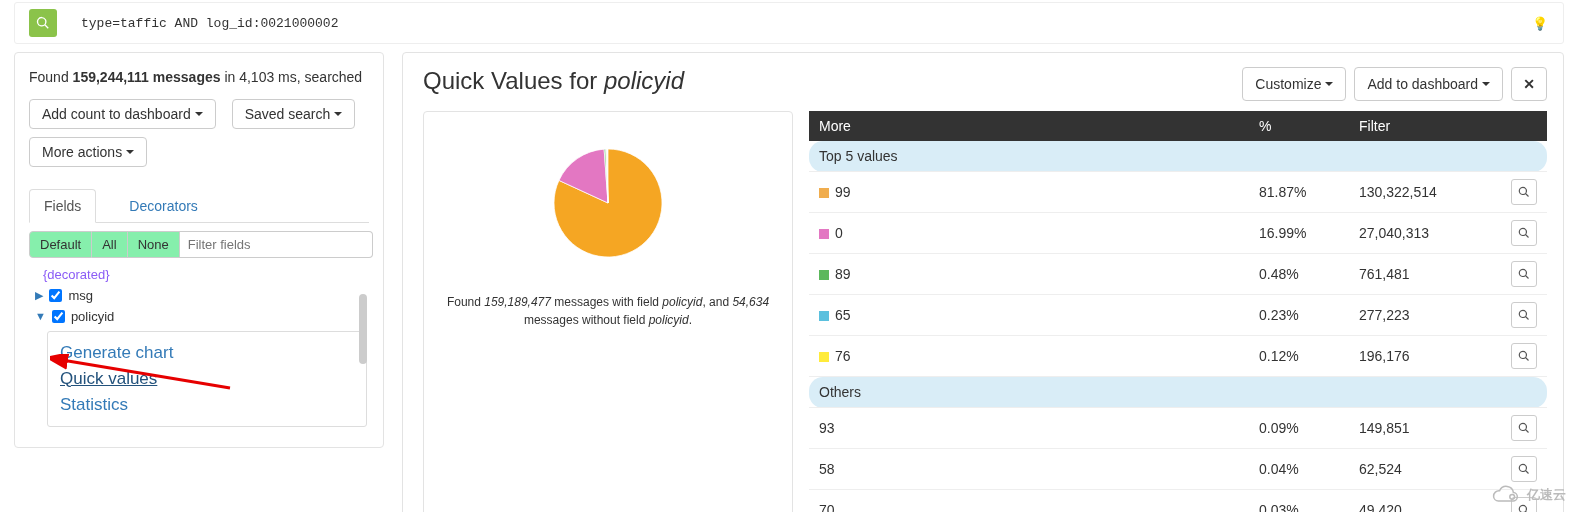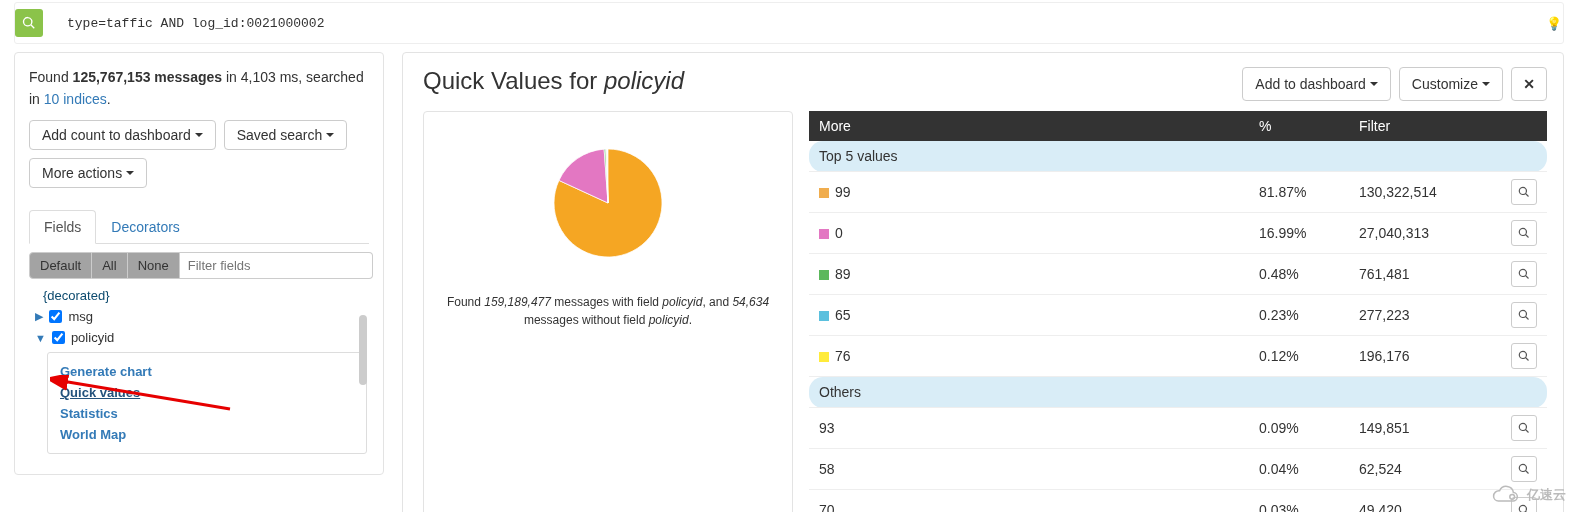--- a/index.html
+++ b/index.html
@@ -1,50 +1,50 @@
 <!DOCTYPE html>
 <html><head>
 <meta charset="utf-8">
 <style>
 * { box-sizing: border-box; margin: 0; padding: 0; }
 body { font-family: "Helvetica Neue", Helvetica, Arial, sans-serif; font-size: 14px; color: #333; background: #fff; width: 1578px; }
-.search-bar { display: flex; align-items: center; padding: 6px 0; border: 1px solid #eee; border-radius: 3px; margin: 2px 14px 8px 14px; background: #fff; }
+.search-bar { display: flex; align-items: center; padding: 6px 14px; border: 1px solid #eee; border-radius: 3px; margin: 2px 14px 8px 14px; background: #fff; }
 .search-btn { background: #8bc34a; width: 28px; height: 28px; border-radius: 3px; display: flex; align-items: center; justify-content: center; cursor: pointer; }
 .search-btn svg { width: 14px; height: 14px; fill: #fff; }
 .search-query { font-family: "Courier New", monospace; font-size: 13px; margin-left: 24px; color: #333; }
 .bulb { margin-left: auto; color: #5bc0de; font-size: 13px; }
 .main { display: flex; gap: 18px; padding: 0 14px 12px 14px; }
 .left { width: 370px; }
 .right { flex: 1; }
 .panel { border: 1px solid #e3e3e3; border-radius: 4px; padding: 14px 14px 10px 14px; background: #fff; }
 .panel-right { padding: 14px 16px 20px 20px; }
 h2.search-result { font-size: 21px; font-weight: 400; color: #333; margin-bottom: 4px; }
 .sr-line { font-size: 14px; color: #333; line-height: 1.55; }
 .sr-line b { font-weight: bold; }
 .sr-line .link { color: #337ab7; }
 .btn { display: inline-flex; align-items: center; background: #fff; border: 1px solid #ccc; border-radius: 4px; padding: 6px 12px; font-size: 14px; color: #333; cursor: pointer; }
 .btn .caret { margin-left: 4px; border-top: 4px solid; border-right: 4px solid transparent; border-left: 4px solid transparent; display: inline-block; }
-.btn-row { margin-top: 10px; display: flex; gap: 8px; }
+.btn-row { margin-top: 10px; display: flex; gap: 16px; }
 .btn-row2 { margin-top: 8px; }
-.nav-tabs { margin-top: 22px; border-bottom: 1px solid #ddd; display: flex; }
+.nav-tabs { margin-top: 22px; border-bottom: 1px solid #ddd; display: flex; gap: 18px; }
 .nav-tab { padding: 8px 14px; border: 1px solid transparent; border-radius: 4px 4px 0 0; margin-bottom: -1px; cursor: pointer; color: #337ab7; }
 .nav-tab.active { border-color: #ddd #ddd #fff; color: #555; background: #fff; }
 .filter-row { display: flex; margin-top: 8px; }
-.filter-btn { border: 1px solid #ccc; padding: 5px 10px; font-size: 13px; background: #a3a3a3; cursor: pointer; }
+.filter-btn { border: 1px solid #ccc; padding: 5px 10px; font-size: 13px; background: #86efac; cursor: pointer; }
 .filter-btn:first-child { border-radius: 4px 0 0 4px; }
 .filter-btn + .filter-btn { border-left: none; }
 .filter-input { flex: 1; border: 1px solid #ccc; border-left: none; padding: 5px 8px; font-size: 13px; border-radius: 0 4px 4px 0; }
 .field-list { margin-top: 6px; position: relative; }
 .field-item { padding: 3px 6px; display: flex; align-items: center; gap: 6px; font-size: 13px; }
 .field-item .caret-r { color: #337ab7; font-size: 11px; }
 .field-item .caret-d { color: #337ab7; font-size: 11px; }
 .field-item input[type=checkbox] { margin: 0; }
-.decorated { color: #0c4a6e; padding-left: 14px; font-size: 13px; }
+.decorated { color: #8b5cf6; padding-left: 14px; font-size: 13px; }
 .sub-actions { border: 1px solid #ddd; border-radius: 3px; margin: 4px 2px 10px 18px; padding: 8px 12px; }
-.sub-actions a { display: block; color: #337ab7; font-size: 13px; padding: 3px 0; cursor: pointer; font-weight: bold; }
+.sub-actions a { display: block; color: #337ab7; font-size: 17px; padding: 3px 0; cursor: pointer; }
 .sub-actions a.underline { text-decoration: underline; color: #23527c; }
 .left-scroll { position: absolute; right: 2px; top: 30px; width: 8px; height: 70px; background: #ccc; border-radius: 4px; }
 .arrow-overlay { position: absolute; left: 130px; top: 90px; pointer-events: none; }
 .qv-header { display: flex; align-items: flex-start; }
 h2.qv-title { font-size: 24px; font-weight: 400; color: #333; }
 h2.qv-title i { font-style: italic; }
 .qv-actions { margin-left: auto; display: flex; gap: 8px; }
 .btn-close { border: 1px solid #ccc; background: #fff; border-radius: 4px; width: 36px; height: 34px; display: flex; align-items: center; justify-content: center; cursor: pointer; font-weight: bold; }
 .qv-body { display: flex; margin-top: 10px; gap: 16px; }
 .chart-box { flex: 0 0 370px; border: 1px solid #e3e3e3; border-radius: 4px; padding: 16px 10px 14px 10px; text-align: center; }
@@ -75,24 +75,21 @@
       </svg>
   </div>
   <span class="search-query">type=taffic AND log_id:0021000002</span>
   <span class="bulb">💡</span>
 </div>
 
 <div class="main">
   <div class="left">
     <div class="panel">
       <div class="sr-line">
-        <span>Found </span><b>125,767,153 messages</b><span> in 4,103 ms, searched</span>
-      </div>
-      <div class="sr-line">
-        <span>in </span><span class="link">10 indices</span><span>.</span>
+        <span>Found </span><b>159,244,111 messages</b><span> in 4,103 ms, searched</span>
       </div>
 
       <div class="btn-row">
         <div class="btn">
             <span>Add count to dashboard </span>
             <span class="caret"></span>
           </div>
         <div class="btn">
             <span>Saved search </span>
             <span class="caret"></span>
@@ -127,21 +124,20 @@
         <div class="field-item">
             <span class="caret-d">▼</span>
             <input type="checkbox" checked="" style="">
             <span>policyid</span>
           </div>
 
         <div class="sub-actions" style="position:relative;">
           <a>Generate chart</a>
           <a class="underline">Quick values</a>
           <a>Statistics</a>
-          <a>World Map</a>
           <svg class="arrow-overlay" width="190" height="40" style="top:22px;left:2px;">
             <defs>
                 <marker id="ah" markerWidth="10" markerHeight="10" refX="2" refY="3" orient="auto">
                   <path d="M0,0 L0,6 L8,3 z" fill="#e60000"></path>
                 </marker>
               </defs>
             <line x1="180" y1="34" x2="12" y2="6" stroke="#e60000" stroke-width="3" marker-end="url(#ah)"></line>
           </svg>
         </div>
 
@@ -149,25 +145,25 @@
       </div>
     </div>
   </div>
 
   <div class="right">
     <div class="panel panel-right">
       <div class="qv-header">
         <h2 class="qv-title"><span>Quick Values for </span><i>policyid</i></h2>
         <div class="qv-actions">
           <div class="btn">
-              <span>Add to dashboard </span>
+              <span>Customize </span>
               <span class="caret"></span>
             </div>
           <div class="btn">
-              <span>Customize </span>
+              <span>Add to dashboard </span>
               <span class="caret"></span>
             </div>
           <div class="btn-close">✕</div>
         </div>
       </div>
 
       <div class="qv-body">
         <div class="chart-box">
           <svg class="pie" viewBox="0 0 100 100" id="pie-svg">
               <path d="M50,50 L50,14 A36,36 0 1 1 17.302112425636558,34.93852104956858 Z" fill="#f5a623" stroke="#fff" stroke-width="0.5"></path>

